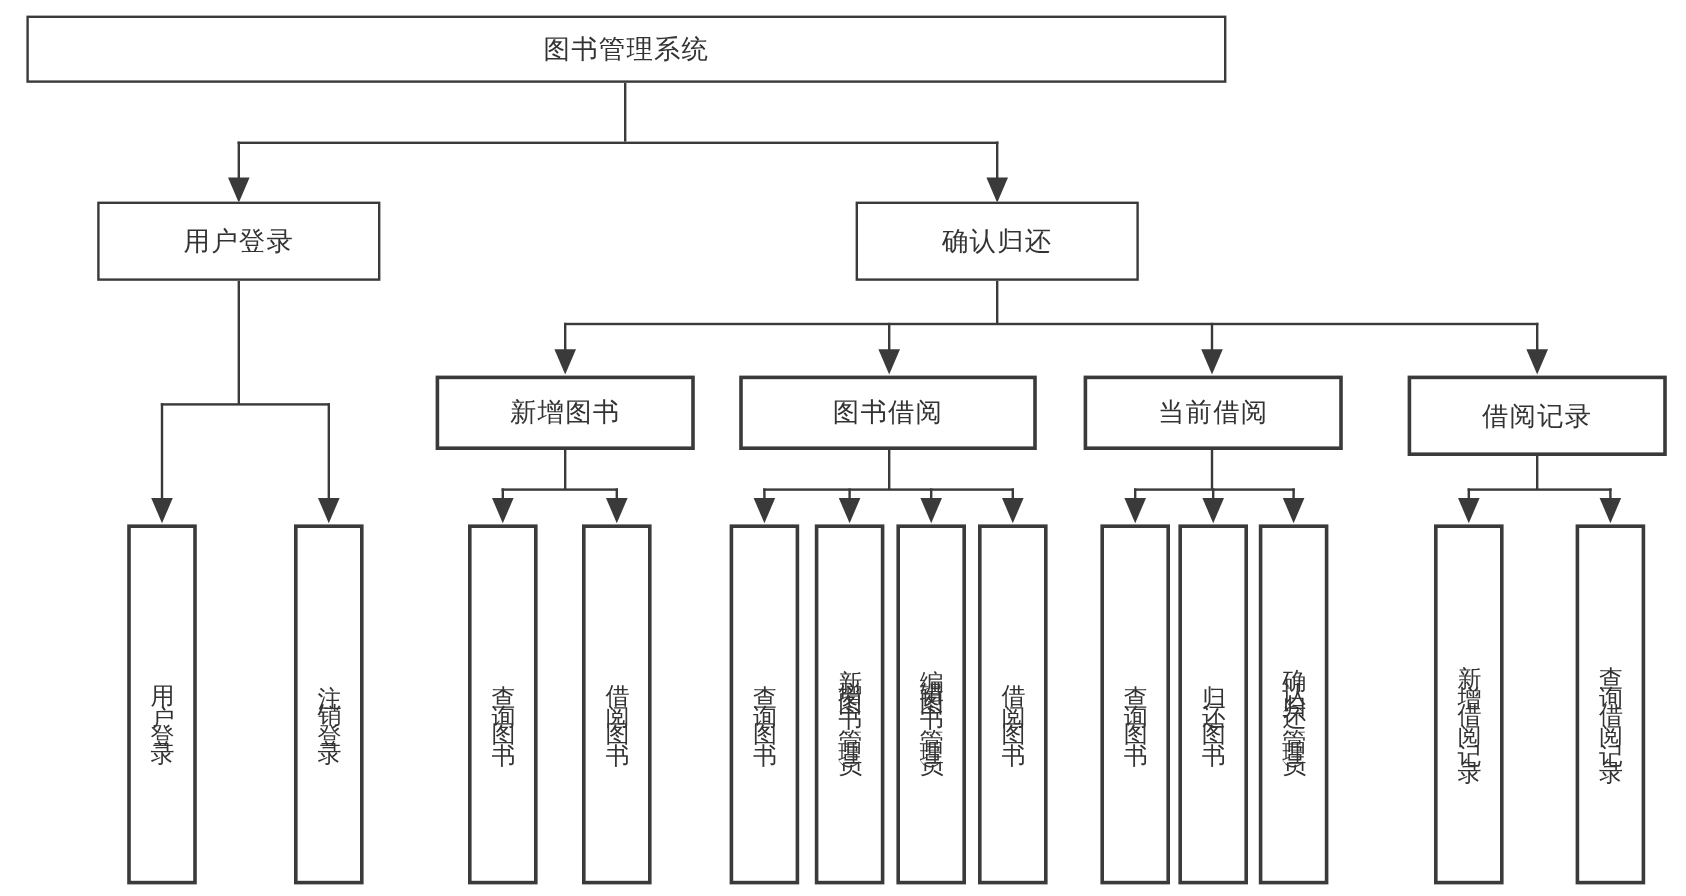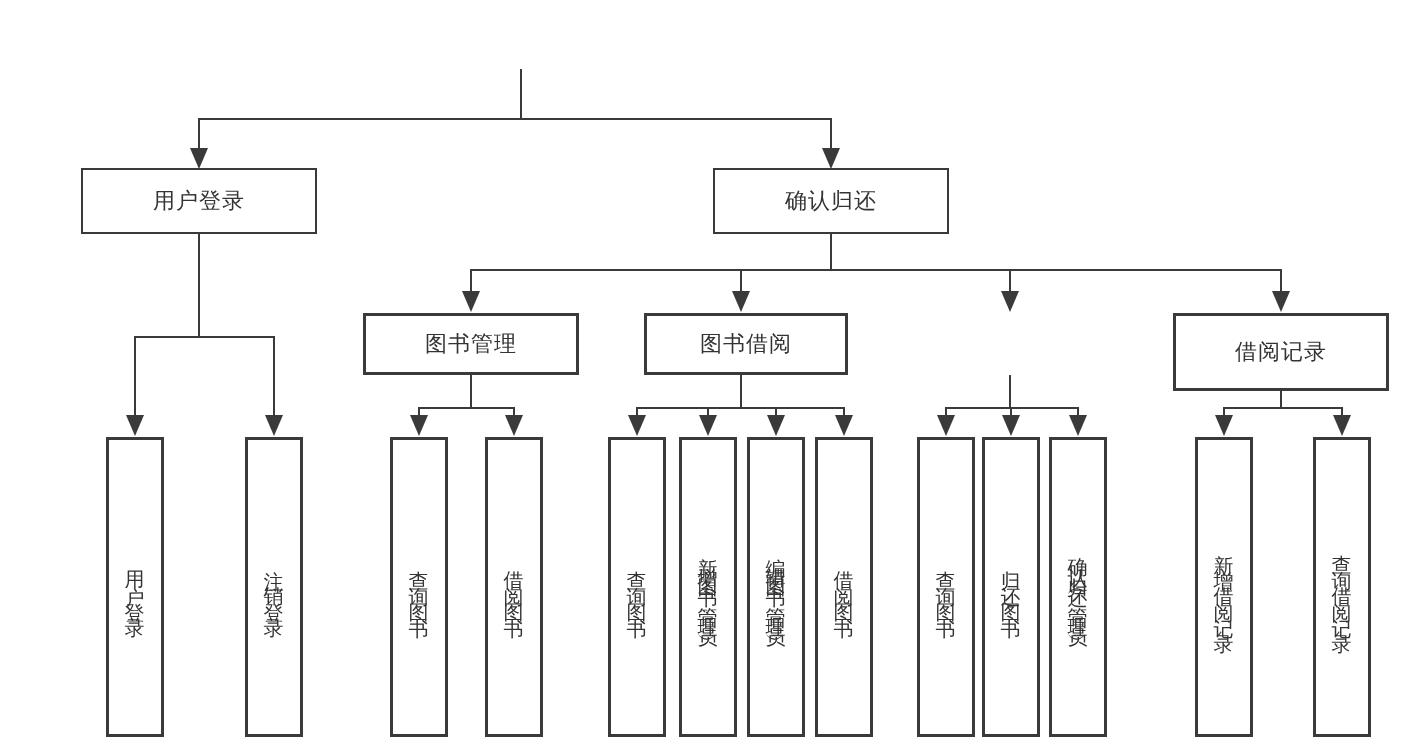--- a/index.html
+++ b/index.html
@@ -59,20 +59,23 @@
     letter-spacing:1px;
     z-index:5;
     white-space:nowrap;
   }
 </style>
 </head>
 <body>
 
 <div class="canvas">
 
+  <div class="node root" style="left:22px;top:13px;width:1000px;height:56px;">
+    <span class="label">图书管理系统</span>
+  </div>
 
   <div class="vline" style="left:520px;top:69px;height:49px;"></div>
   <div class="hline" style="left:198px;top:118px;width:634px;"></div>
   <div class="vline" style="left:198px;top:118px;height:33px;"></div>
   <div class="arrow-down" style="left:190px;top:148px;"></div>
   <div class="vline" style="left:830px;top:118px;height:33px;"></div>
   <div class="arrow-down" style="left:822px;top:148px;"></div>
 
   <div class="node lvl2" style="left:81px;top:168px;width:236px;height:66px;">
     <span class="label">用户登录</span>
@@ -93,26 +96,29 @@
   <div class="vline" style="left:470px;top:269px;height:23px;"></div>
   <div class="arrow-down" style="left:462px;top:291px;"></div>
   <div class="vline" style="left:740px;top:269px;height:23px;"></div>
   <div class="arrow-down" style="left:732px;top:291px;"></div>
   <div class="vline" style="left:1009px;top:269px;height:23px;"></div>
   <div class="arrow-down" style="left:1001px;top:291px;"></div>
   <div class="vline" style="left:1280px;top:269px;height:23px;"></div>
   <div class="arrow-down" style="left:1272px;top:291px;"></div>
 
   <div class="node lvl3" style="left:363px;top:313px;width:216px;height:62px;">
-    <span class="label">图书管理</span>
+    <span class="label">新增图书</span>
   </div>
-  <div class="node lvl3" style="left:644px;top:313px;width:204px;height:62px;">
+  <div class="node lvl3" style="left:616px;top:313px;width:248px;height:62px;">
     <span class="label">图书借阅</span>
   </div>
-  <div class="node lvl3" style="left:1173px;top:313px;width:216px;height:78px;">
+  <div class="node lvl3" style="left:903px;top:313px;width:216px;height:62px;">
+    <span class="label">当前借阅</span>
+  </div>
+  <div class="node lvl3" style="left:1173px;top:313px;width:216px;height:67px;">
     <span class="label">借阅记录</span>
   </div>
 
   <div class="vline" style="left:470px;top:375px;height:33px;"></div>
   <div class="hline" style="left:418px;top:407px;width:97px;"></div>
   <div class="vline" style="left:418px;top:407px;height:12px;"></div>
   <div class="arrow-down" style="left:410px;top:415px;"></div>
   <div class="vline" style="left:513px;top:407px;height:12px;"></div>
   <div class="arrow-down" style="left:505px;top:415px;"></div>
 

